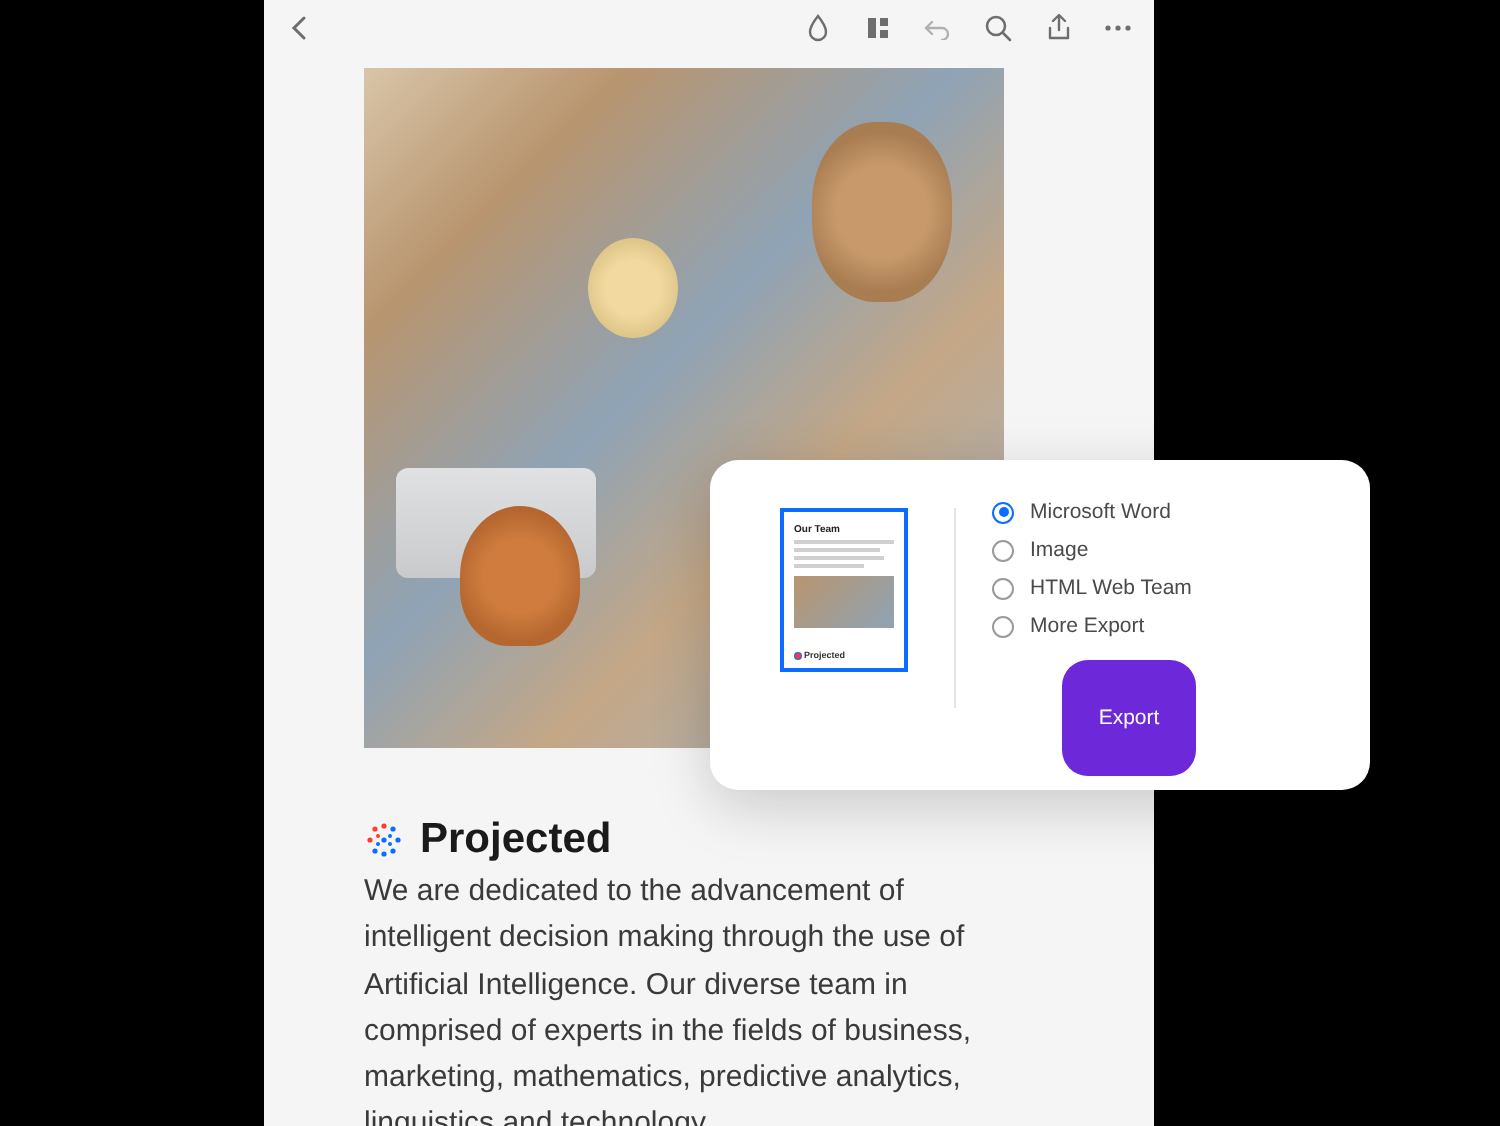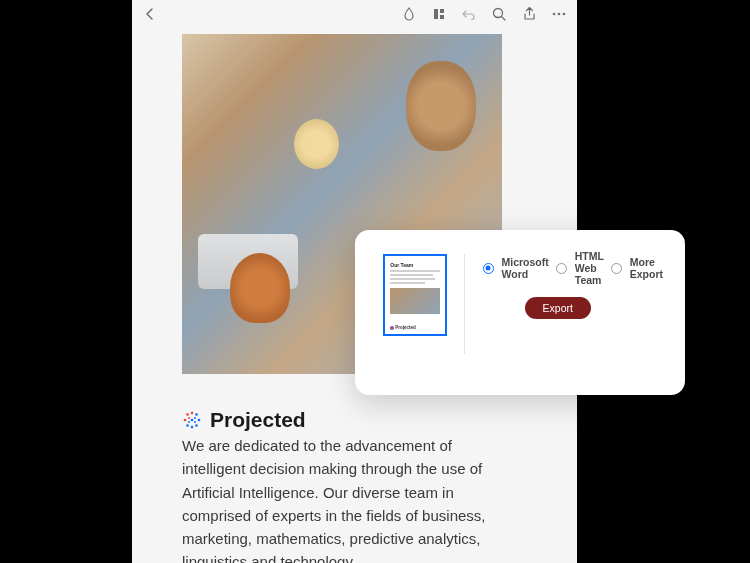--- a/index.html
+++ b/index.html
@@ -173,24 +173,23 @@
   background: #e4e4e4;
   margin: 6px 18px 0 10px;
 }
 .options-section {
   flex: 1;
   display: flex;
   flex-direction: column;
 }
 .radio-list {
   display: flex;
-  flex-direction: row;
+  flex-direction: column;
   gap: 7px;
   margin-top: 2px;
-  font-weight: bold;
 }
 .radio-row {
   display: flex;
   align-items: center;
   gap: 8px;
   cursor: pointer;
 }
 .radio {
   width: 11px;
   height: 11px;
@@ -217,25 +216,25 @@
   font-size: 10.5px;
   color: #4a4a4a;
 }
 .export-btn-row {
   margin-top: 11px;
   display: flex;
   justify-content: center;
   padding-right: 30px;
 }
 .export-btn {
-  background: #7f1d1d;
+  background: #6d28d9;
   color: #fff;
   border: none;
   border-radius: 13px;
-  padding: 5px 18px;
+  padding: 23px 18px;
   font-size: 10.5px;
   font-weight: 500;
   cursor: pointer;
 }
 </style>
 </head>
 <body>
 
 <div class="app-window">
   <div class="toolbar">
@@ -330,20 +329,24 @@
   </div>
   <div class="divider"></div>
   <div class="options-section">
     <div class="radio-list">
       <div class="radio-row">
         <div class="radio selected"></div>
         <span class="radio-label">Microsoft Word</span>
       </div>
       <div class="radio-row">
         <div class="radio"></div>
+        <span class="radio-label">Image</span>
+      </div>
+      <div class="radio-row">
+        <div class="radio"></div>
         <span class="radio-label">HTML Web Team</span>
       </div>
       <div class="radio-row">
         <div class="radio"></div>
         <span class="radio-label">More Export</span>
       </div>
     </div>
     <div class="export-btn-row">
       <button class="export-btn">Export</button>
     </div>

